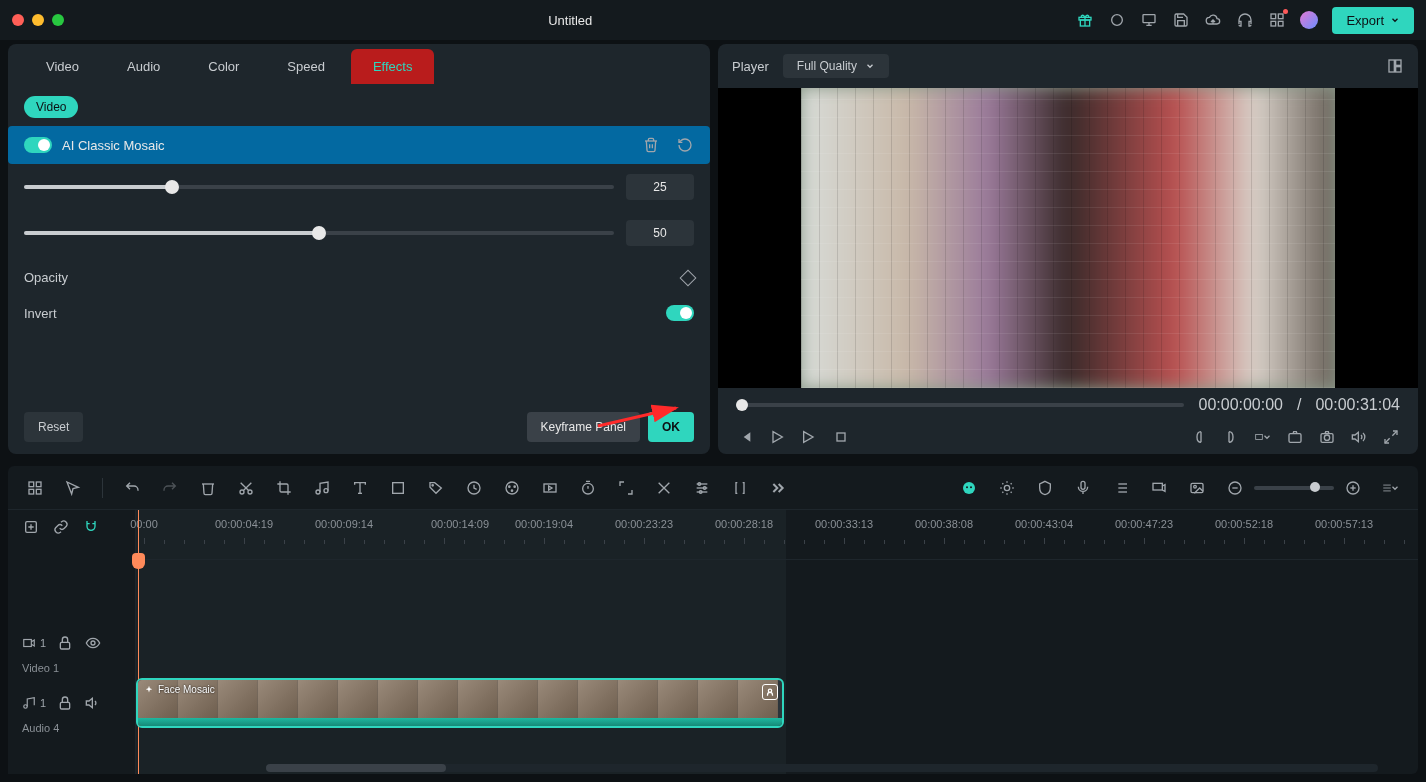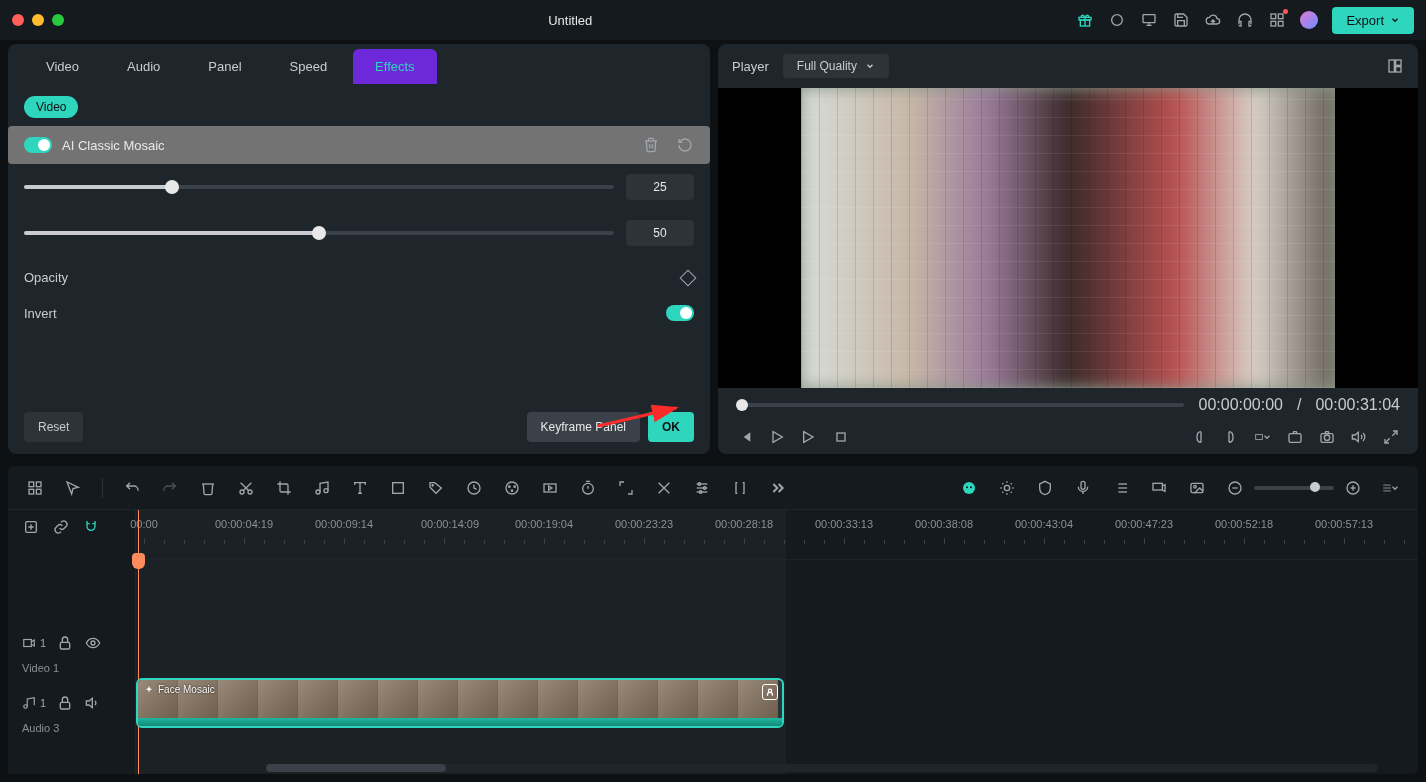--- a/index.html
+++ b/index.html
@@ -14,25 +14,25 @@
 .icon-btn svg { width:16px; height:16px; }
 .export { background:#2fd6be; color:#0d1114; padding:6px 14px; border-radius:4px; display:flex; align-items:center; gap:6px; cursor:pointer; }
 .avatar { width:18px; height:18px; border-radius:50%; background:linear-gradient(135deg,#e47ad4,#6a8dff); position:relative; }
 .notif { position:relative; }
 .notif::after { content:""; position:absolute; top:-2px; right:-2px; width:5px; height:5px; background:#ff5a5a; border-radius:50%; }
 
 .mid { display:flex; gap:8px; height:418px; padding:4px 8px; }
 .left-panel { width:702px; background:#1e262c; border-radius:8px; padding:0 16px 12px 16px; display:flex; flex-direction:column; position:relative; }
 .tabs { display:flex; gap:4px; height:44px; align-items:center; }
 .tab { padding:10px 22px; color:#c8ccd0; cursor:pointer; border-radius:6px 6px 0 0; font-size:13px; }
-.tab.active { background:#6d28d9; color:#2fd6be; }
+.tab.active { background:#b91c1c; color:#2fd6be; }
 .pill { background:#2fd6be; color:#0d1114; display:inline-block; padding:4px 12px; border-radius:12px; margin:8px 0; font-size:12px; }
 
 .row { display:flex; align-items:center; padding:8px 0; }
-.row.header { background:#737373; margin:0 -16px; padding:10px 16px; border-radius:4px; }
+.row.header { background:#0369a1; margin:0 -16px; padding:10px 16px; border-radius:4px; }
 .toggle { width:28px; height:16px; border-radius:8px; background:#2fd6be; position:relative; cursor:pointer; }
 .toggle::after { content:""; position:absolute; width:12px; height:12px; background:#fff; border-radius:50%; top:2px; right:2px; }
 .row-label { margin-left:10px; color:#e8e8e8; flex:1; font-size:13px; }
 .row-icons { display:flex; gap:16px; color:#a0a6ac; }
 
 .slider-row { display:flex; align-items:center; gap:12px; margin:10px 0; }
 .slider { flex:1; height:4px; background:#3a4148; border-radius:2px; position:relative; cursor:pointer; }
 .slider-fill { position:absolute; left:0; top:0; height:100%; background:#c8ccd0; border-radius:2px; }
 .slider-thumb { position:absolute; top:-5px; width:14px; height:14px; background:#e8e8e8; border-radius:50%; transform:translateX(-50%); }
 .val-box { width:68px; height:26px; background:#2c343a; border-radius:4px; display:flex; align-items:center; justify-content:center; color:#e8e8e8; font-size:12px; gap:4px; }
@@ -174,21 +174,21 @@
     </div>
   </div>
 </div>
 
 <div class="mid">
 
   <div class="left-panel">
     <div class="tabs">
       <div class="tab">Video</div>
       <div class="tab">Audio</div>
-      <div class="tab">Panel</div>
+      <div class="tab">Color</div>
       <div class="tab">Speed</div>
       <div class="tab active">Effects</div>
     </div>
     <div><span class="pill">Video</span></div>
 
     <div class="row header">
       <div class="toggle"></div>
       <div class="row-label">AI Classic Mosaic</div>
       <div class="row-icons">
         <div class="icon-btn">
@@ -611,21 +611,21 @@
               <rect x="5" y="11" width="14" height="10" rx="2"></rect>
               <path d="M8 11V7a4 4 0 018 0v4"></path>
             </svg>
           </div>
         <div class="tool-ic">
             <svg viewBox="0 0 24 24" fill="none" stroke="currentColor" stroke-width="2">
               <polygon points="11 5 6 9 2 9 2 15 6 15 11 19"></polygon>
               <path d="M15 9a4 4 0 010 6"></path>
             </svg>
           </div>
-        <div class="sub">Audio 3</div>
+        <div class="sub">Audio 4</div>
       </div>
     </div>
 
     <div class="tl-right">
       <div class="play-region" style="width:650px;"></div>
       <div class="ruler" id="ruler">
           <div class="ruler-stamp" style="left: 8px;">00:00</div>
           <div class="tick" style="left: 8px;"></div>
           <div class="tick small" style="left: 28px;"></div>
           <div class="tick small" style="left: 48px;"></div>
@@ -636,21 +636,21 @@
           <div class="tick small" style="left: 128px;"></div>
           <div class="tick small" style="left: 148px;"></div>
           <div class="tick small" style="left: 168px;"></div>
           <div class="tick small" style="left: 188px;"></div>
           <div class="ruler-stamp" style="left: 208px;">00:00:09:14</div>
           <div class="tick" style="left: 208px;"></div>
           <div class="tick small" style="left: 228px;"></div>
           <div class="tick small" style="left: 248px;"></div>
           <div class="tick small" style="left: 268px;"></div>
           <div class="tick small" style="left: 288px;"></div>
-          <div class="ruler-stamp" style="left: 308px; padding-left: 12px;">00:00:14:09</div>
+          <div class="ruler-stamp" style="left: 318px; padding-left: 12px;">00:00:14:09</div>
           <div class="tick" style="left: 308px;"></div>
           <div class="tick small" style="left: 328px;"></div>
           <div class="tick small" style="left: 348px;"></div>
           <div class="tick small" style="left: 368px;"></div>
           <div class="tick small" style="left: 388px;"></div>
           <div class="ruler-stamp" style="left: 408px;">00:00:19:04</div>
           <div class="tick" style="left: 408px;"></div>
           <div class="tick small" style="left: 428px;"></div>
           <div class="tick small" style="left: 448px;"></div>
           <div class="tick small" style="left: 468px;"></div>

